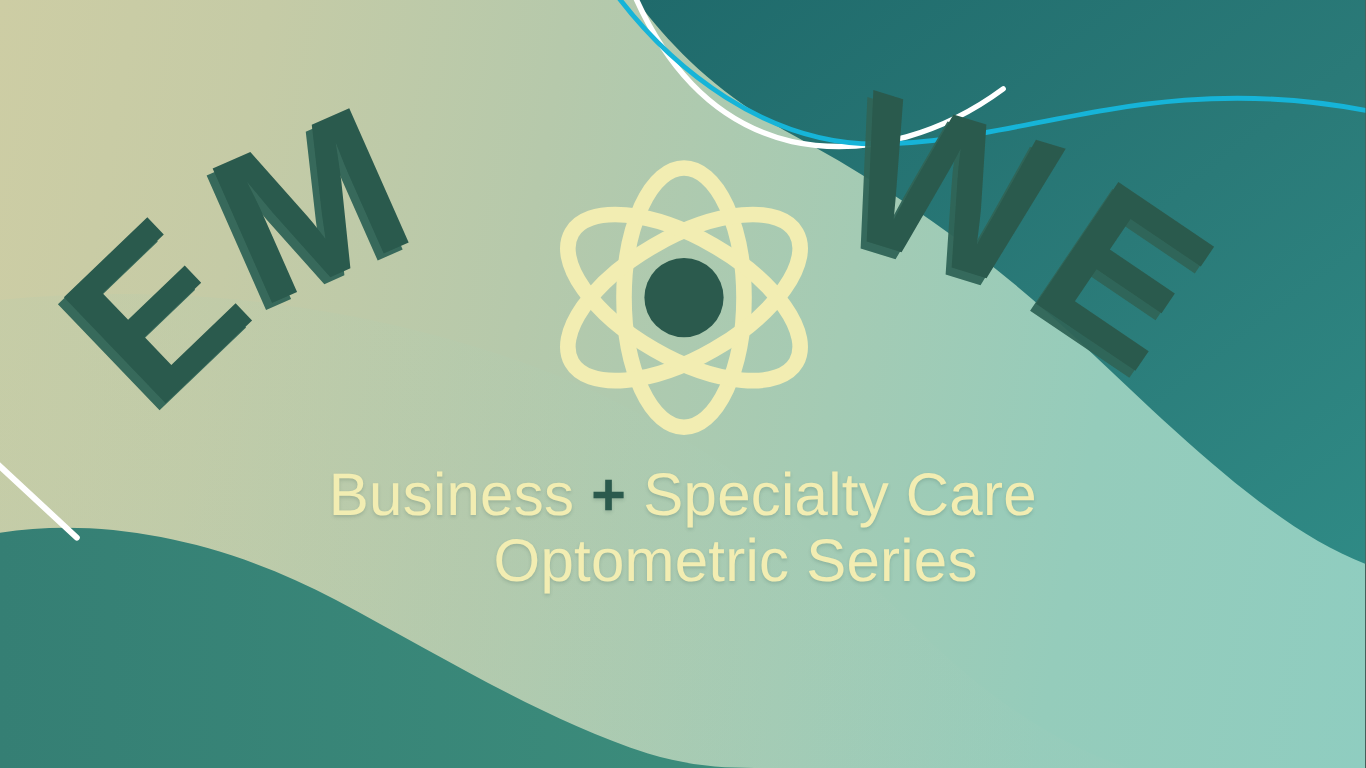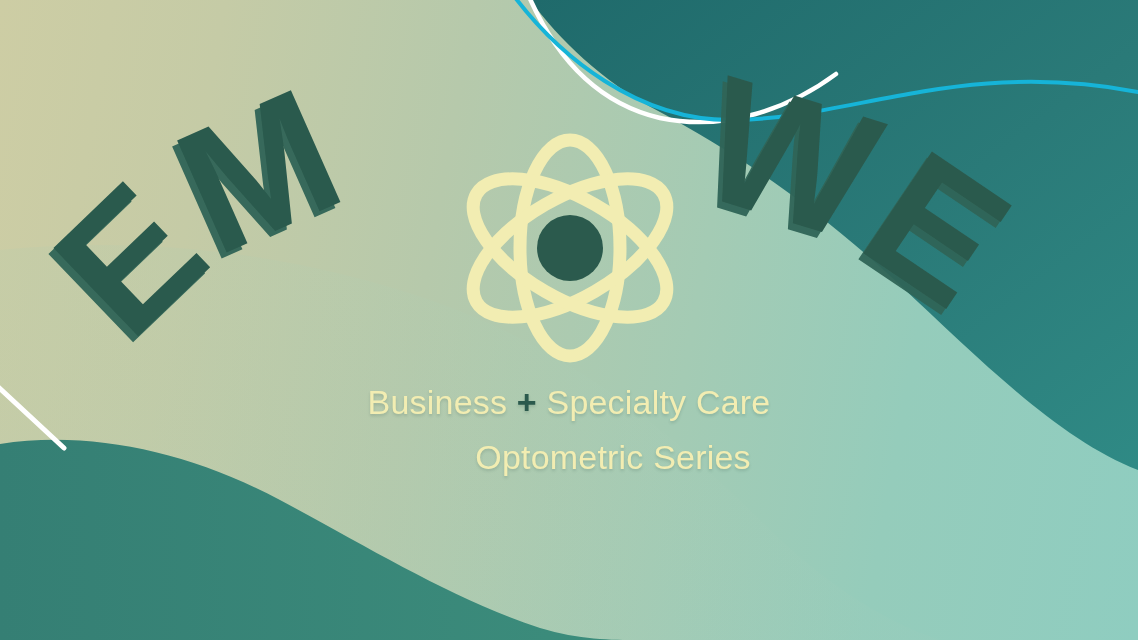--- a/index.html
+++ b/index.html
@@ -11,21 +11,21 @@
     background:linear-gradient(100deg,#cdcda4 0%,#c5cba6 18%,#b6c9ab 38%,#a4cbb4 60%,#95ccbb 78%,#8fcdc0 100%);
   }
   #bgsvg{position:absolute;inset:0;width:1138px;height:640px;}
   #logo-wrap{
     position:absolute;left:0;top:0;width:1138px;height:640px;
   }
   #logo-svg{position:absolute;left:0;top:0;width:1138px;height:640px;}
   .sub{
     position:absolute;left:0;width:1138px;text-align:center;
     color:#f2edb2;
-    font-size:34px;
+    font-size:50px;
     font-weight:400;
     letter-spacing:.2px;
     text-shadow:0 2px 3px rgba(40,70,60,.18);
   }
   #sub1{top:383px;}
   #sub2{top:438px;padding-left:44px;}
   .plus{color:#2b5a4d;font-weight:700;}
 </style>
 </head>
 <body>

